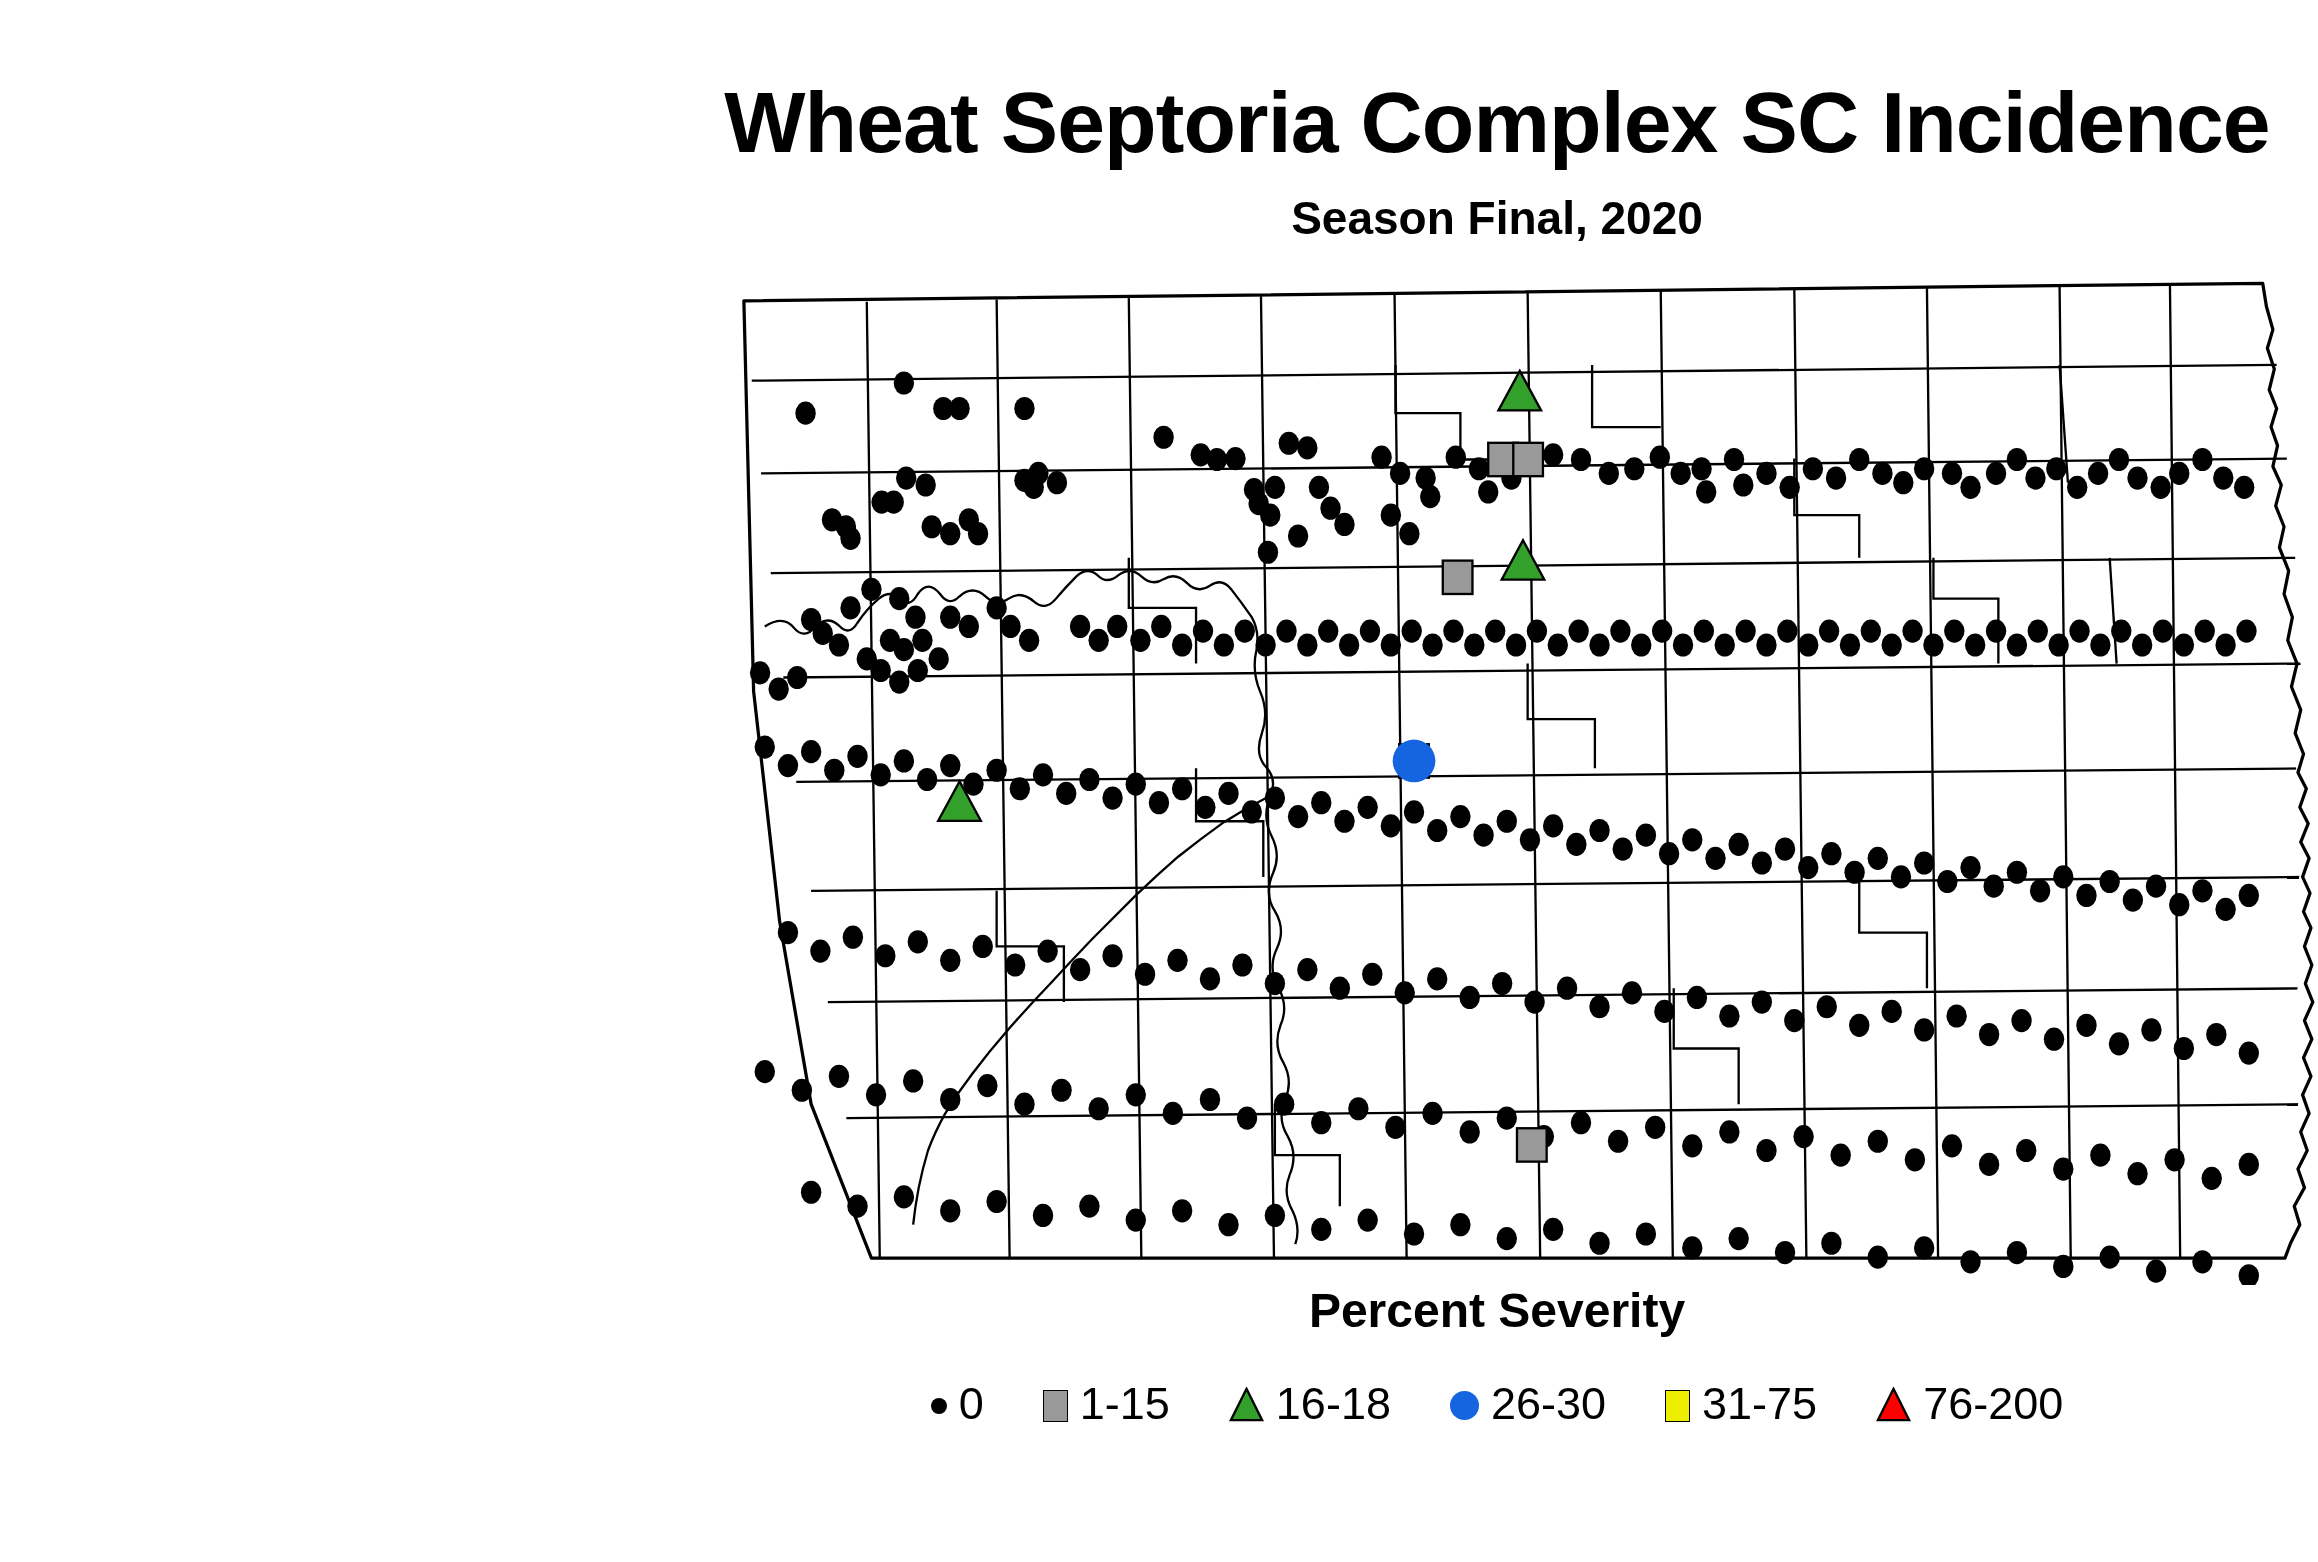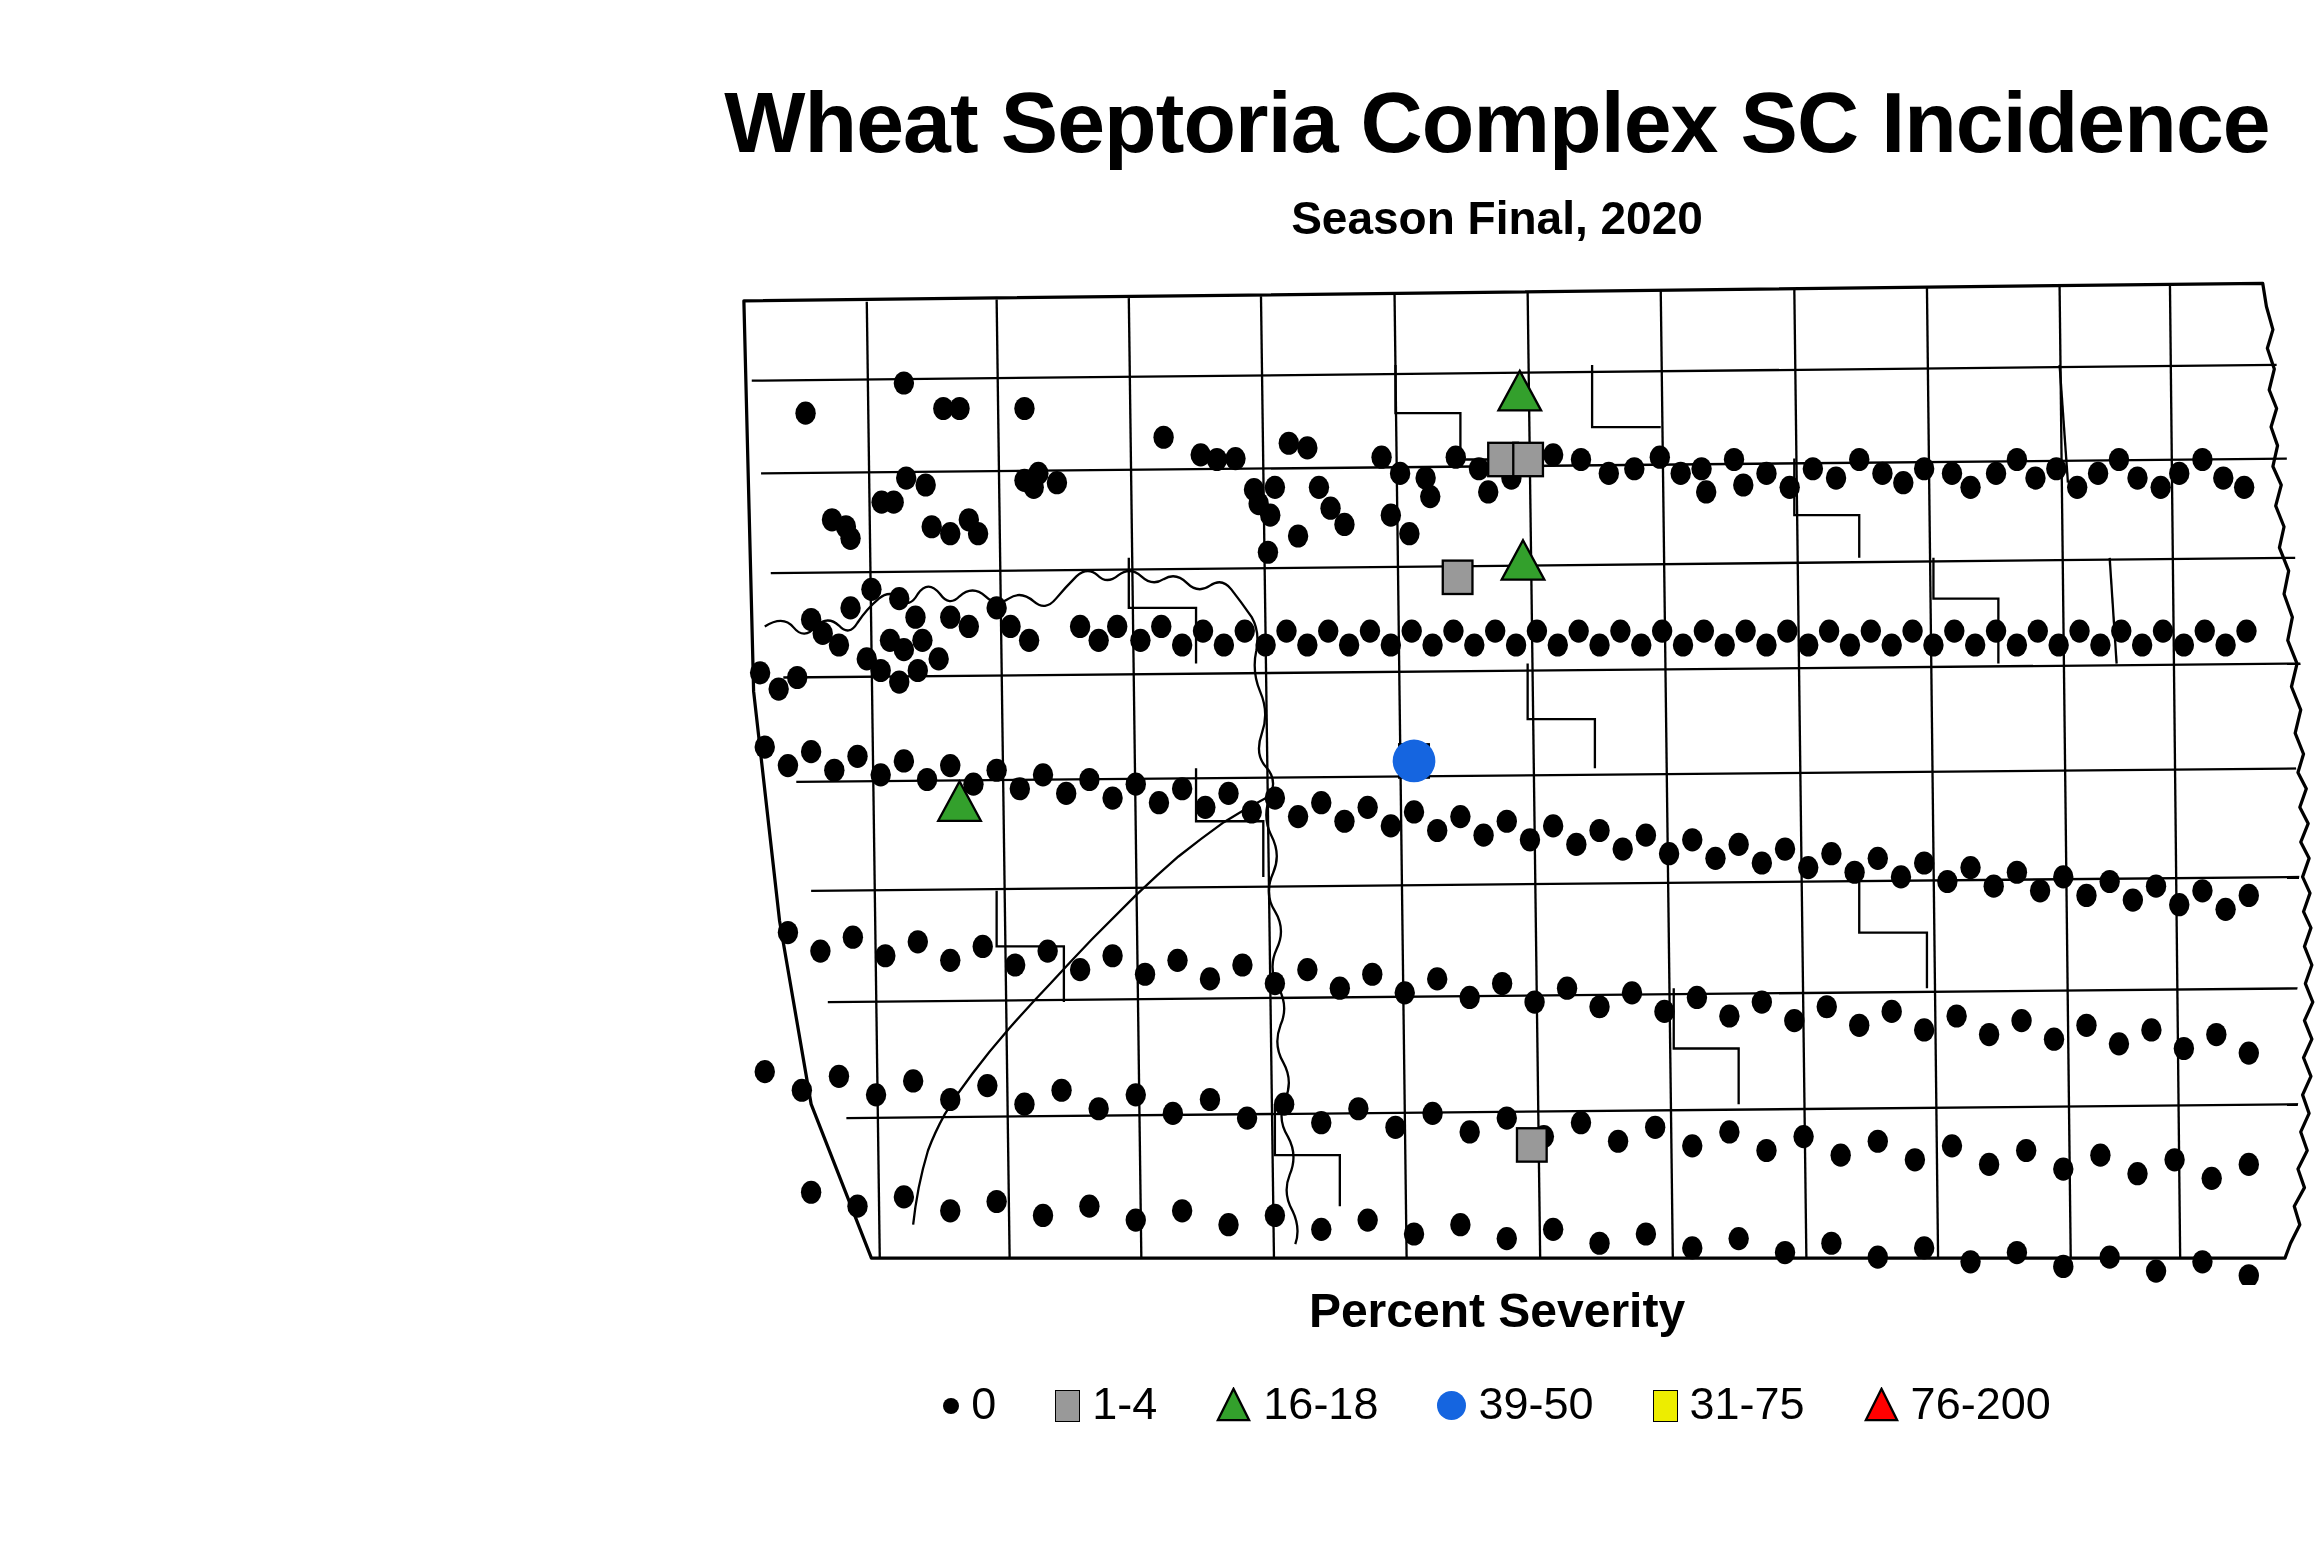--- a/index.html
+++ b/index.html
@@ -534,31 +534,31 @@
 
   <div class="legend-title">Percent Severity</div>
 
   <div id="legend">
       <div class="legend-item">
         <span class="sym sym-dot" style="background: rgb(0, 0, 0);"></span>
         <span class="legend-label">0</span>
       </div>
       <div class="legend-item">
         <span class="sym sym-square" style="background: rgb(153, 153, 153);"></span>
-        <span class="legend-label">1-4</span>
+        <span class="legend-label">1-15</span>
       </div>
       <div class="legend-item">
         <span class="sym"><svg width="35" height="35" viewBox="0 0 76 76">
             <polygon points="38,4 72,72 4,72" fill="#33A02C" stroke="#000" stroke-width="5"></polygon>
           </svg></span>
         <span class="legend-label">16-18</span>
       </div>
       <div class="legend-item">
         <span class="sym sym-circle" style="background: rgb(21, 101, 224);"></span>
-        <span class="legend-label">39-50</span>
+        <span class="legend-label">26-30</span>
       </div>
       <div class="legend-item">
         <span class="sym sym-square" style="background: rgb(237, 237, 0);"></span>
         <span class="legend-label">31-75</span>
       </div>
       <div class="legend-item">
         <span class="sym"><svg width="35" height="35" viewBox="0 0 76 76">
             <polygon points="38,4 72,72 4,72" fill="#FF0000" stroke="#000" stroke-width="5"></polygon>
           </svg></span>
         <span class="legend-label">76-200</span>

